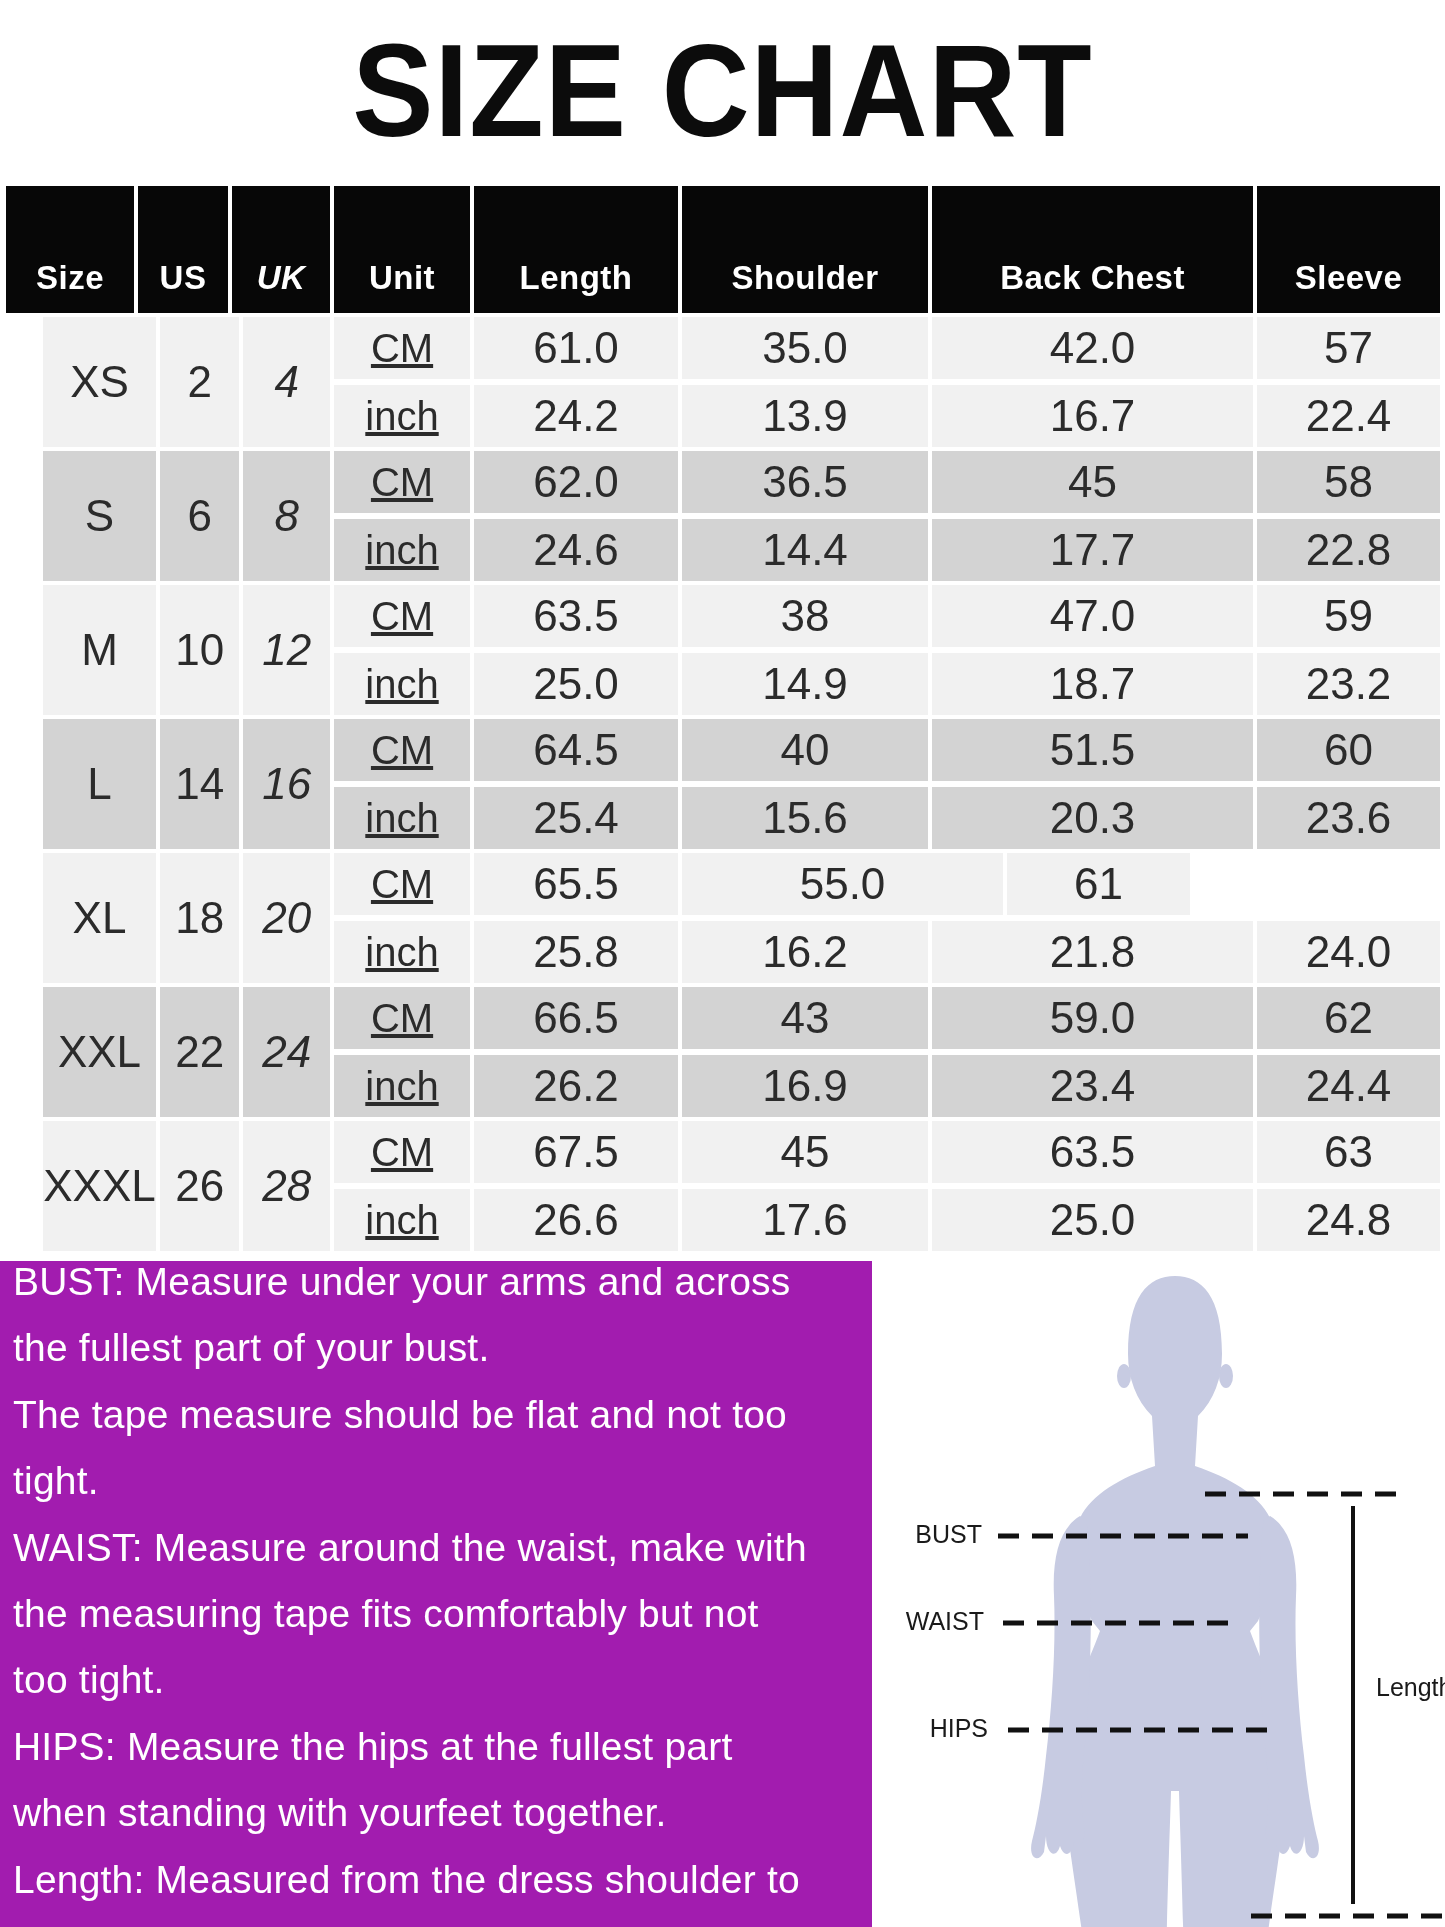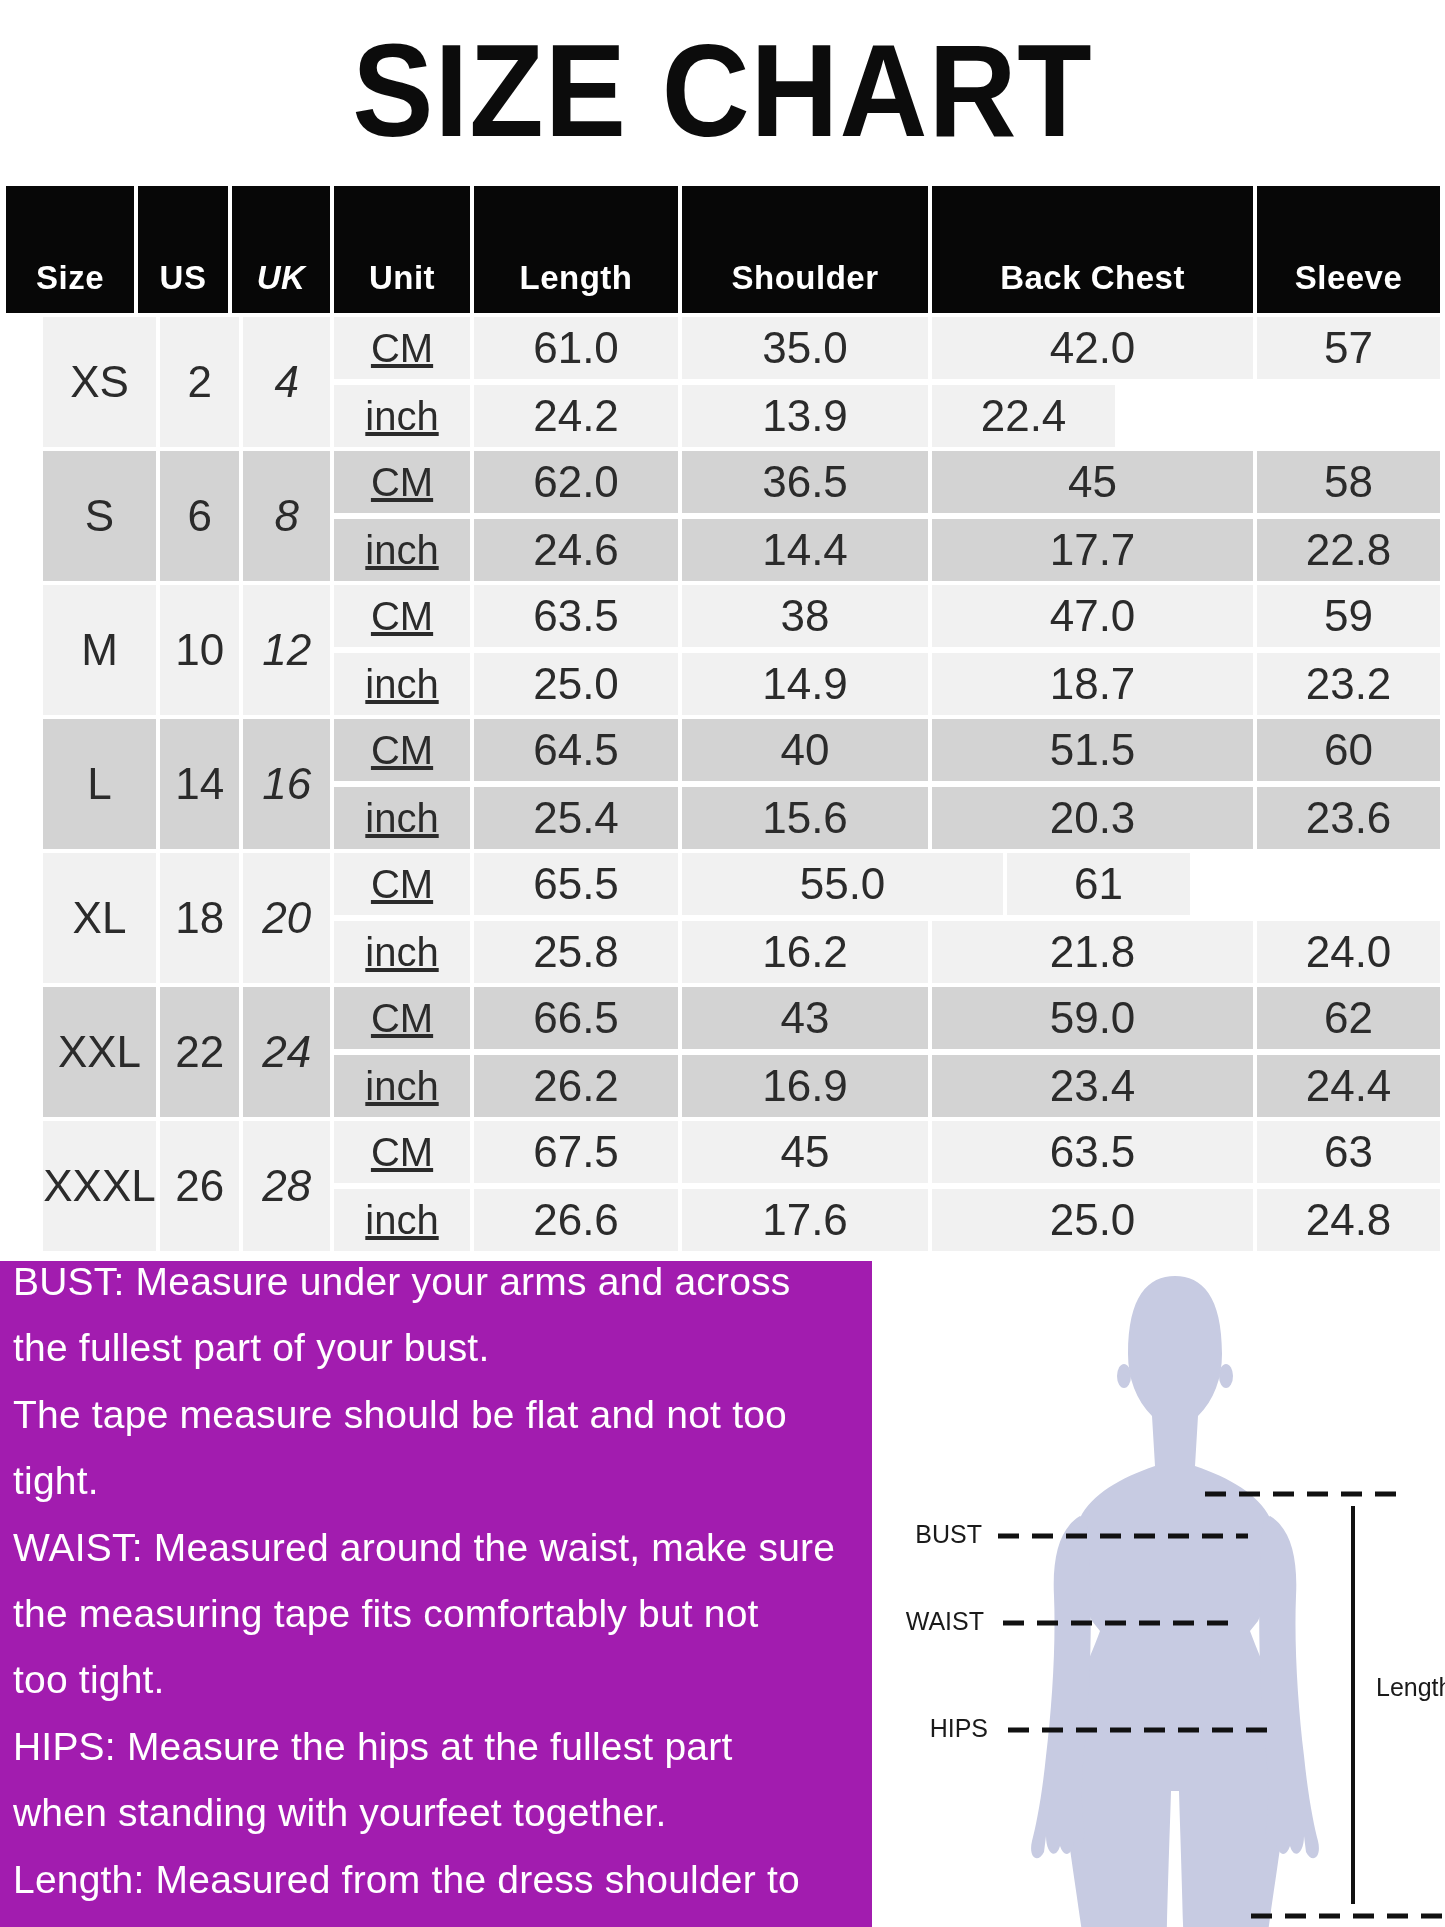--- a/index.html
+++ b/index.html
@@ -79,20 +79,21 @@
               <div class="cell unit-cell c3">CM</div>
               <div class="cell c4">61.0</div>
               <div class="cell c5">35.0</div>
               <div class="cell c6">42.0</div>
               <div class="cell c7">57</div>
             </div>
             <div class="subrow">
               <div class="cell unit-cell c3">inch</div>
               <div class="cell c4">24.2</div>
               <div class="cell c5">13.9</div>
+              <div class="cell c6">16.7</div>
               <div class="cell c7">22.4</div>
             </div>
           </div>
         </div>
         <div class="group dark">
           <div class="cell merged c0">S</div>
           <div class="cell merged c1">6</div>
           <div class="cell merged c2">8</div>
           <div class="group-right">
             <div class="subrow">
@@ -217,21 +218,21 @@
         </div>
       </div>
   </div>
 
   <div id="notes">
     <div id="notes-lines">
         <div class="note-line">BUST: Measure under your arms and across</div>
         <div class="note-line">the fullest part of your bust.</div>
         <div class="note-line">The tape measure should be flat and not too</div>
         <div class="note-line">tight.</div>
-        <div class="note-line">WAIST: Measured around the waist, make sure</div>
+        <div class="note-line">WAIST: Measure around the waist, make with</div>
         <div class="note-line">the measuring tape fits comfortably but not</div>
         <div class="note-line">too tight.</div>
         <div class="note-line">HIPS: Measure the hips at the fullest part</div>
         <div class="note-line">when standing with yourfeet together.</div>
         <div class="note-line">Length: Measured from the dress shoulder to</div>
         <div class="note-line">the hem.</div>
       </div>
   </div>
 
   <div id="diagram">

